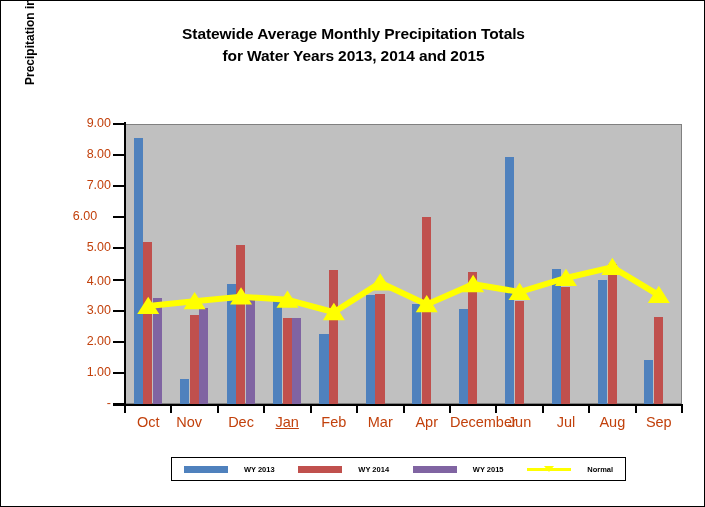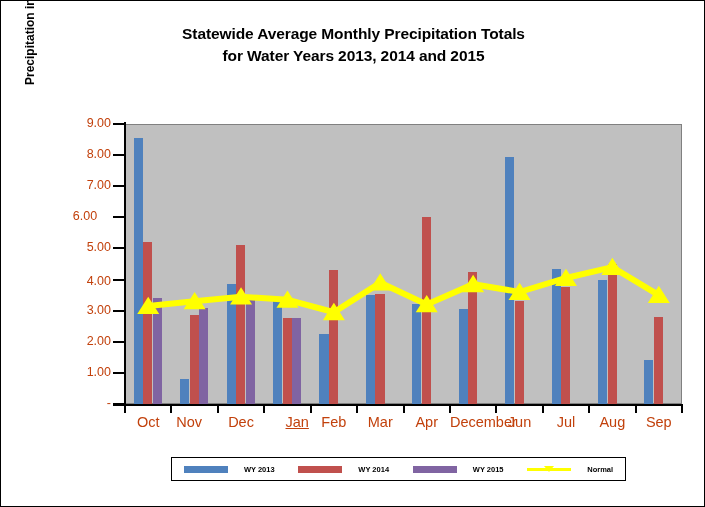--- a/index.html
+++ b/index.html
@@ -292,21 +292,21 @@
       <div class="x-tick-mark" style="left: 494.333px;"></div>
       <div class="x-tick-mark" style="left: 540.75px;"></div>
       <div class="x-tick-mark" style="left: 587.167px;"></div>
       <div class="x-tick-mark" style="left: 633.583px;"></div>
       <div class="x-tick-mark" style="left: 680px;"></div>
     </div>
   <div id="x-labels-host">
       <div class="x-label" style="left: 124px; width: 46.4167px;">Oct</div>
       <div class="x-label" style="left: 165px; width: 46.4167px;">Nov</div>
       <div class="x-label" style="left: 216.833px; width: 46.4167px;">Dec</div>
-      <div class="x-label" style="left: 273px; width: 46.4167px; text-decoration: underline;">Jan</div>
+      <div class="x-label" style="left: 263px; width: 46.4167px; text-decoration: underline;">Jan</div>
       <div class="x-label" style="left: 309.667px; width: 46.4167px;">Feb</div>
       <div class="x-label" style="left: 356.083px; width: 46.4167px;">Mar</div>
       <div class="x-label" style="left: 402.5px; width: 46.4167px;">Apr</div>
       <div class="x-label" style="left: 448.917px; width: 46.4167px;">December</div>
       <div class="x-label" style="left: 495.333px; width: 46.4167px;">Jun</div>
       <div class="x-label" style="left: 541.75px; width: 46.4167px;">Jul</div>
       <div class="x-label" style="left: 588.167px; width: 46.4167px;">Aug</div>
       <div class="x-label" style="left: 634.583px; width: 46.4167px;">Sep</div>
     </div>
 

